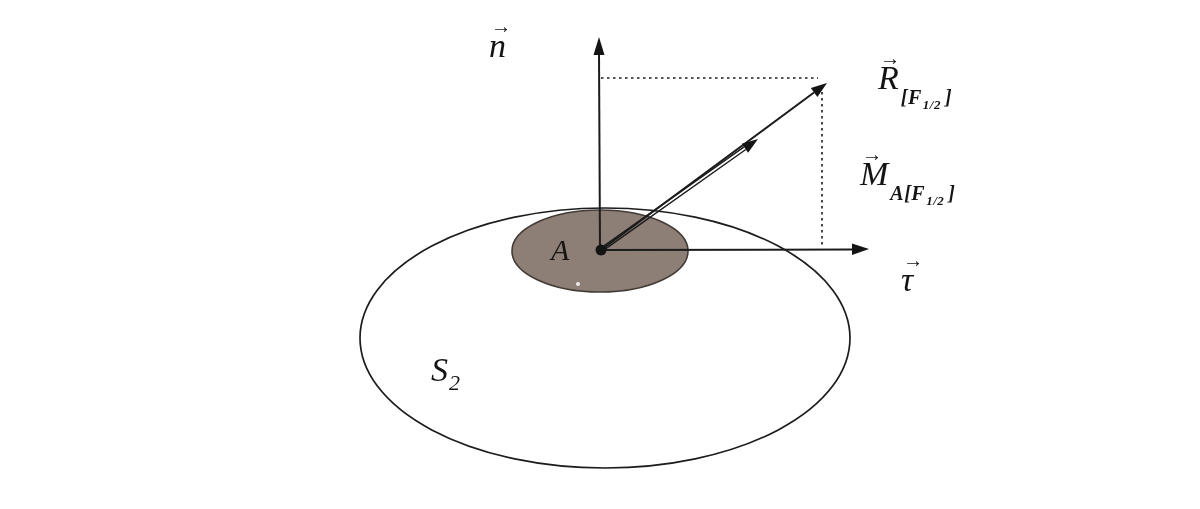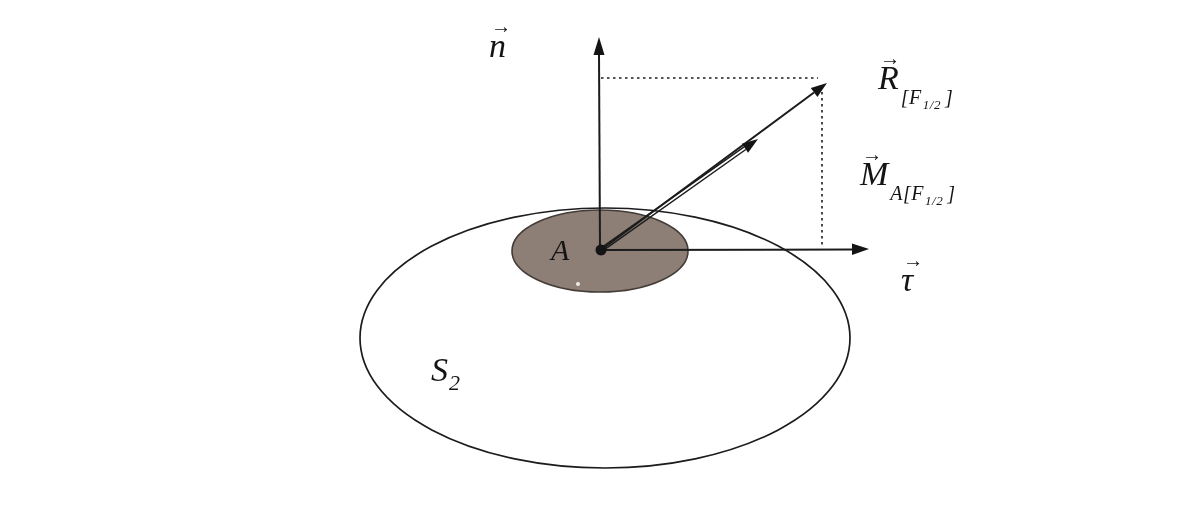--- a/index.html
+++ b/index.html
@@ -11,21 +11,21 @@
   .math-label { position:absolute; font-style:italic; line-height:1.05; white-space:nowrap; color:#141414; }
   .lbl-34 { font-size:34px; }
   .lbl-30 { font-size:30px; }
 
   .vec { position:relative; display:inline-block; }
   .vec-arrow {
     position:absolute; left:0.10em; top:-0.60em;
     font-size:0.60em; font-style:normal; color:#141414;
   }
 
-  .sub { font-size:20px; font-style:italic; position:relative; top:15px; margin-left:2px; letter-spacing:0.5px; }
+  .sub { font-size:20px; font-style:italic; position:relative; top:15px; margin-left:2px; letter-spacing:0.5px;font-weight:bold; }
   .frac { font-size:13px; font-style:italic; position:relative; top:5px; margin-left:1px; }
   .sub-close { margin-left:4px; }
   .surface-index { font-size:22px; position:relative; top:9px; margin-left:1px; }
 </style>
 </head>
 <body>
 
 <div class="canvas">
 
   <svg class="diagram" width="1200" height="509" viewBox="0 0 1200 509">

